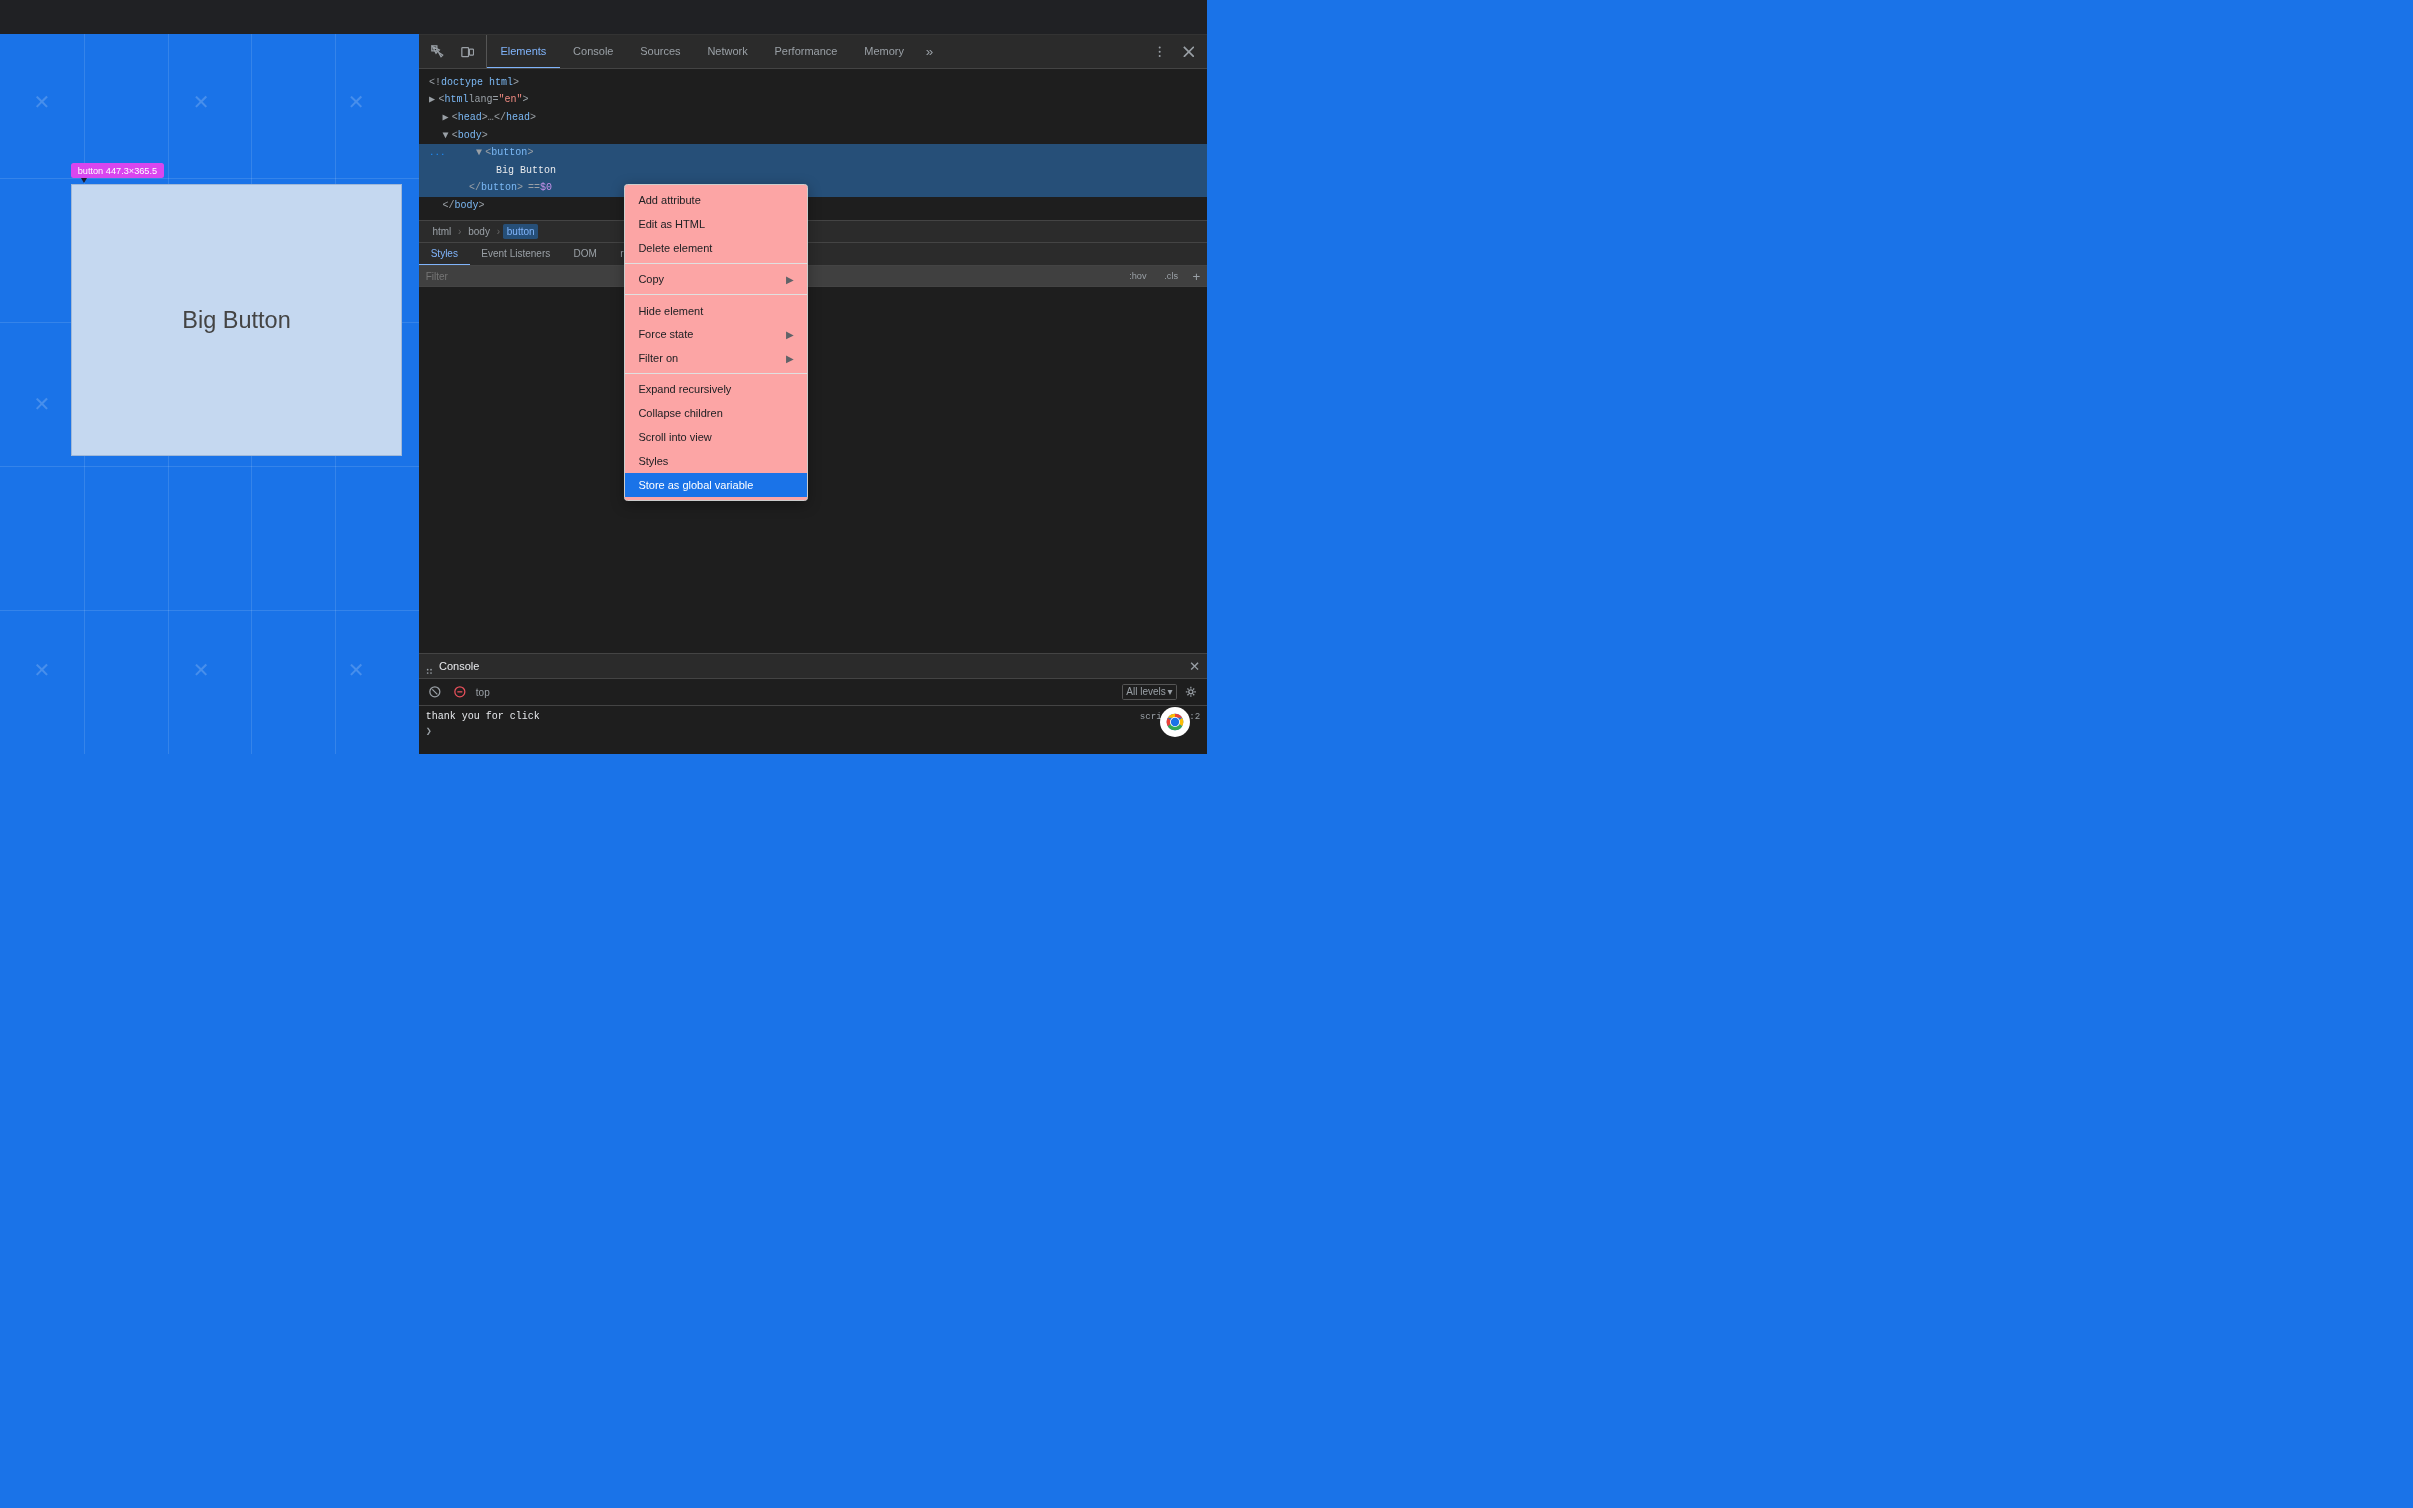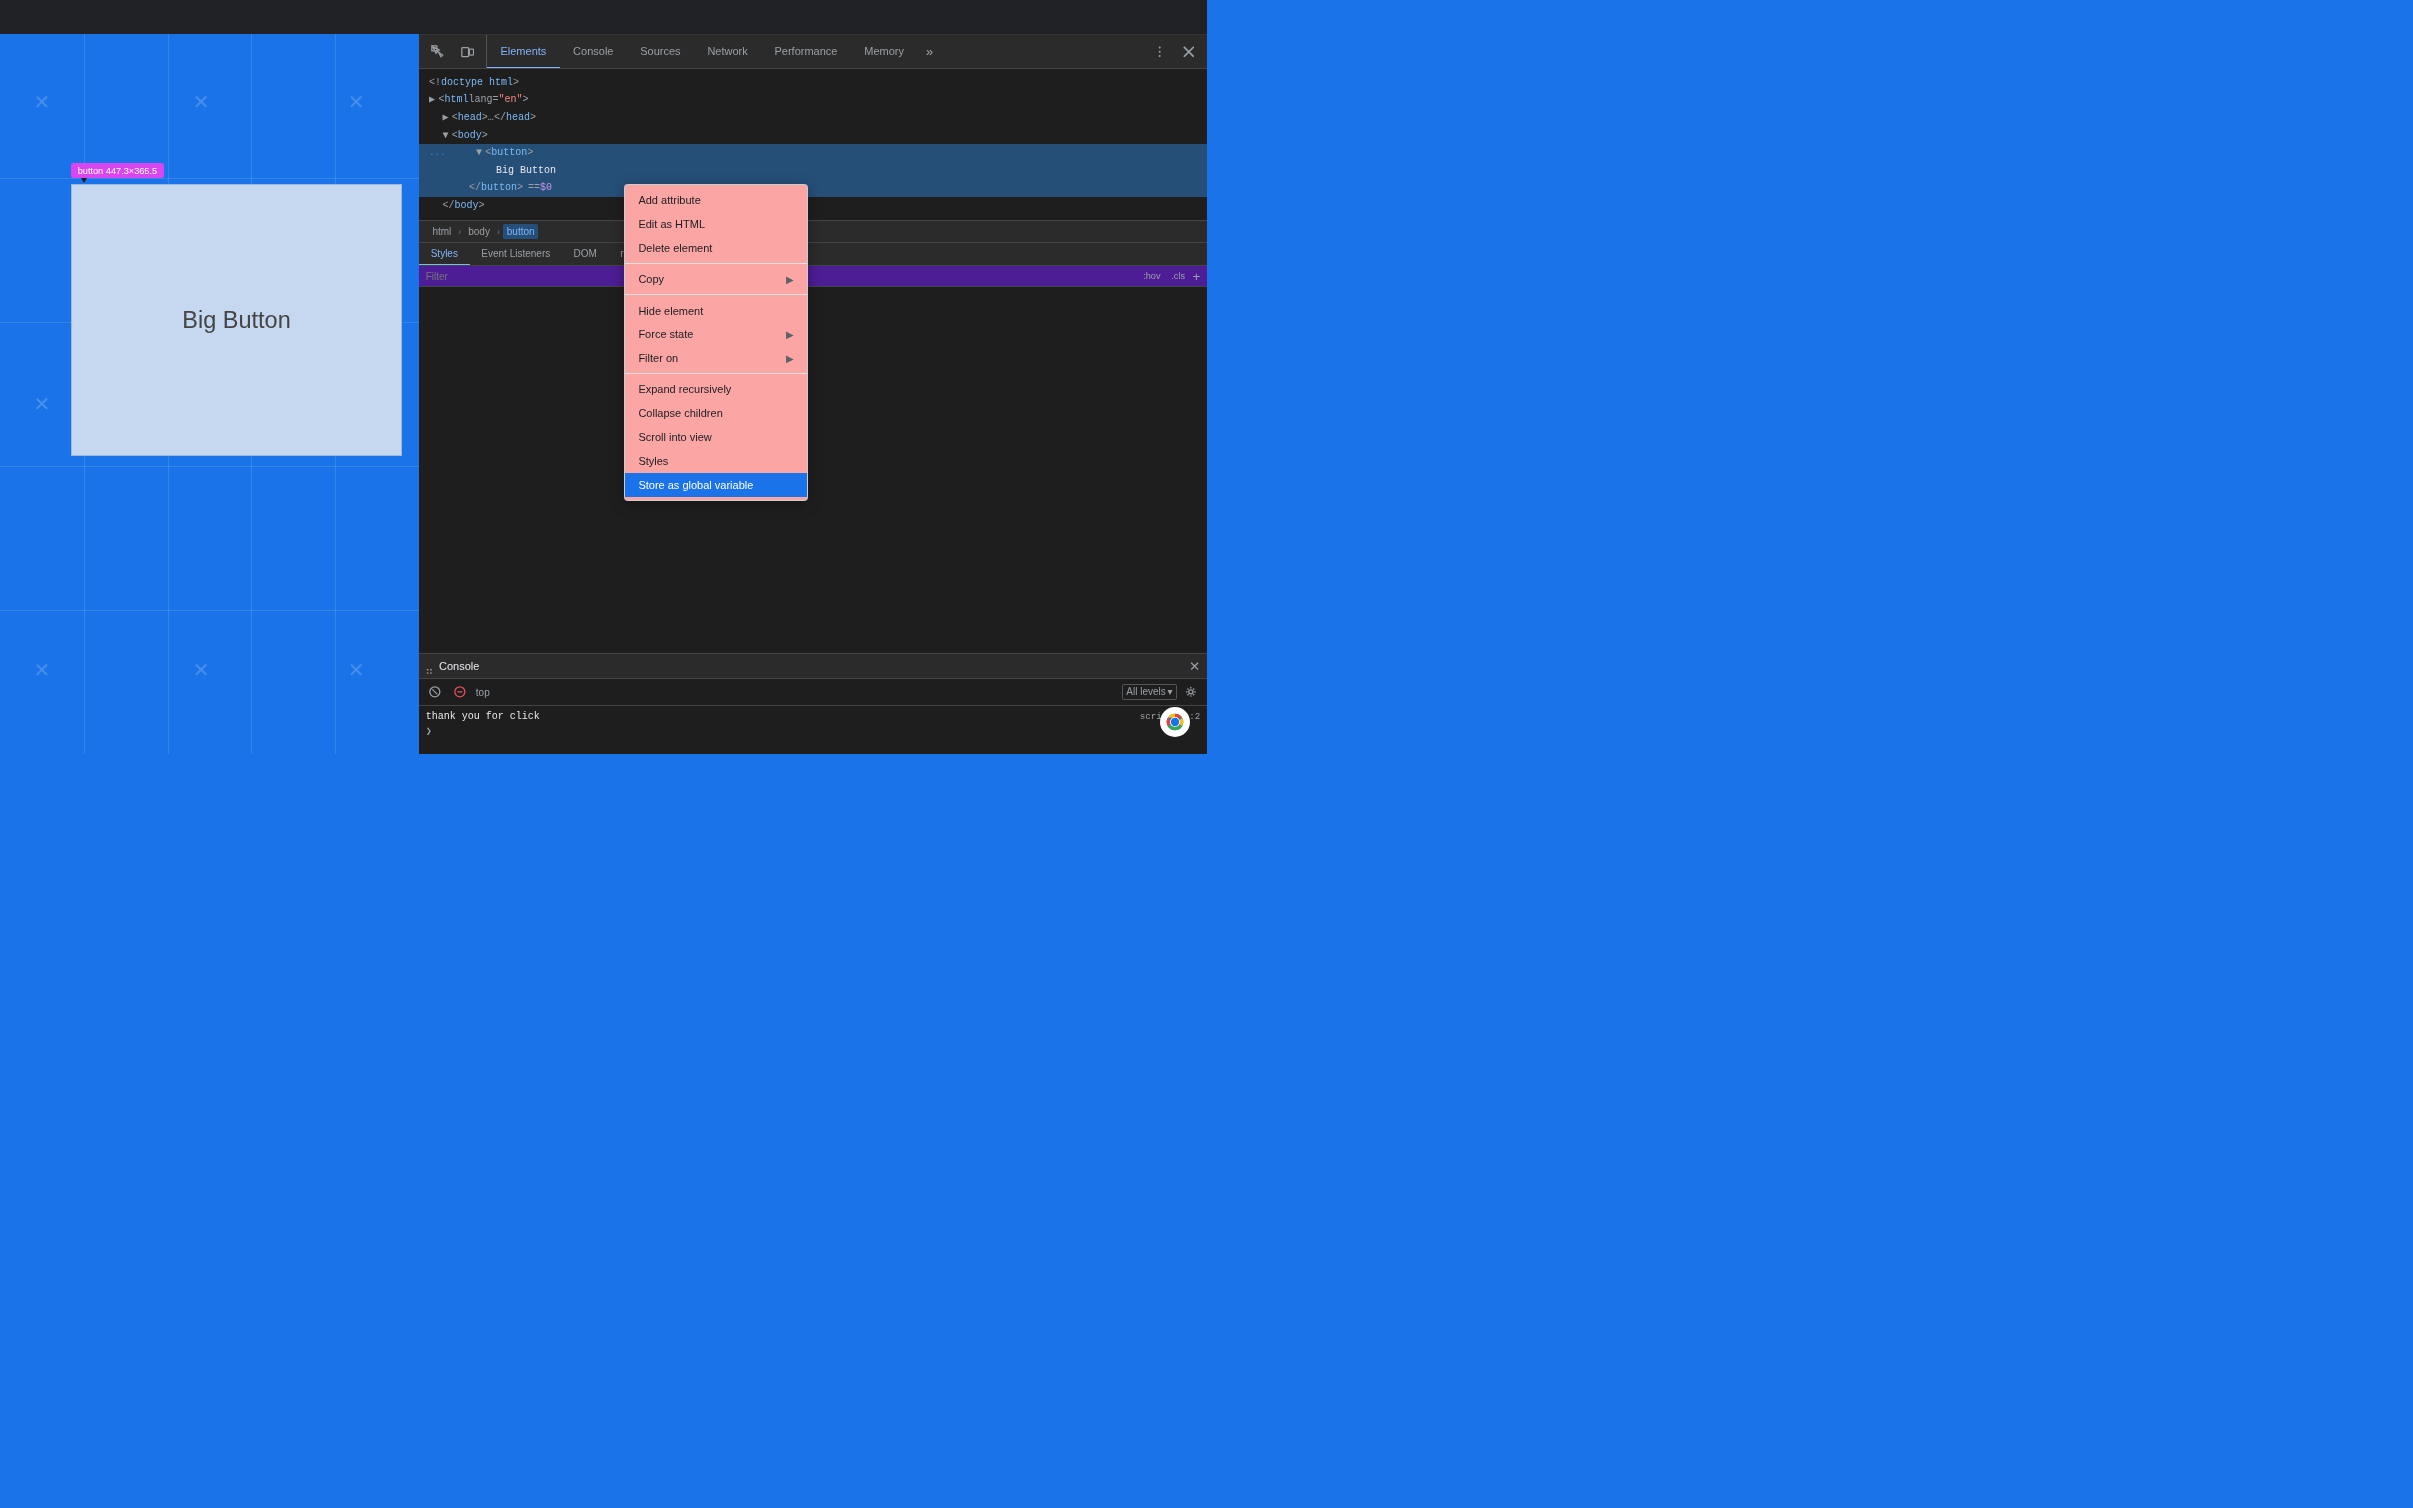--- a/index.html
+++ b/index.html
@@ -252,38 +252,38 @@
     }
 
     .styles-tab.active {
       color: #80b4fb;
       border-bottom: 1.7px solid #80b4fb;
     }
 
     .styles-filter-bar {
       display: flex;
       align-items: center;
-      background: #4c1d95;
+      background: #404040;
       padding: 3.4px 6.7px;
       border-bottom: 0.8px solid #444;
       flex-shrink: 0;
     }
 
     .styles-filter-input {
       background: transparent;
       border: none;
       color: #9aa0a6;
       font-size: 10px;
       flex: 1;
       outline: none;
     }
 
     .styles-filter-actions {
       display: flex;
-      gap: 4px;
+      gap: 11px;
       align-items: center;
     }
 
     .filter-action-btn {
       font-size: 9.2px;
       color: #9aa0a6;
       cursor: pointer;
       padding: 0.8px 3.4px;
       border-radius: 1.7px;
     }

